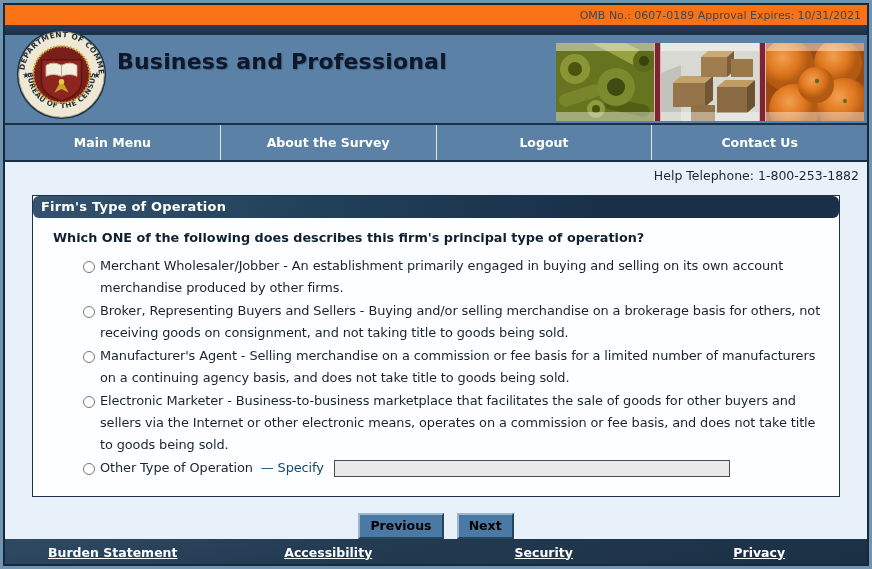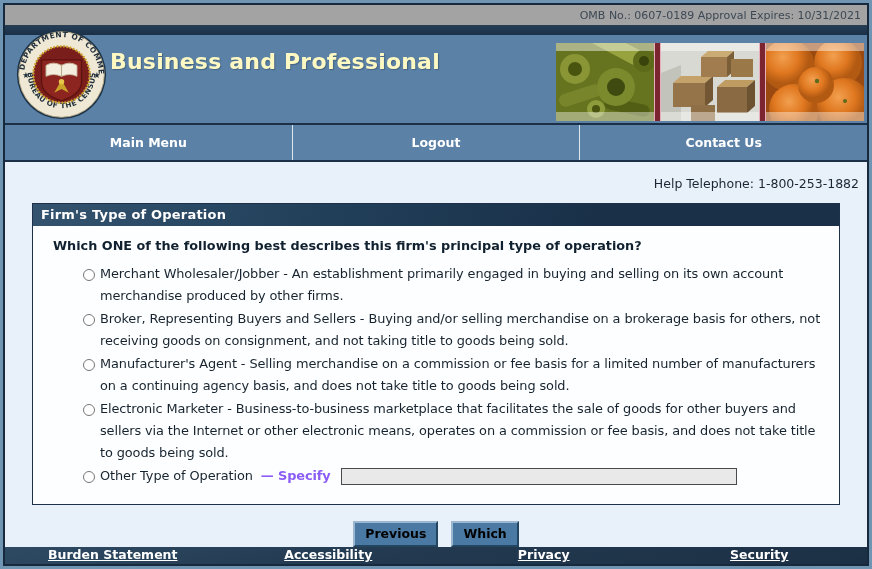--- a/index.html
+++ b/index.html
@@ -3,62 +3,62 @@
 <meta charset="utf-8">
 <style>
   * { margin:0; padding:0; box-sizing:border-box; }
   html,body { width:872px; height:569px; }
   body { font-family:"DejaVu Sans","Liberation Sans",sans-serif; background:#7095b2; }
 
   .frame-outer { width:872px; height:569px; background:#7095b2; padding:3px; }
   .frame-inner { width:100%; height:100%; border:2px solid #16293d; background:#e8f1fa; display:flex; flex-direction:column; overflow:hidden; }
 
   
-  .omb-bar { height:21px; background:#a3a3a3; display:flex; align-items:center; justify-content:flex-end; padding-right:6px; font-size:11px; color:#3c4854; border-bottom:1px solid #2a3c50; flex:0 0 auto; }
+  .omb-bar { height:21px; background:#f97316; display:flex; align-items:center; justify-content:flex-end; padding-right:6px; font-size:11px; color:#3c4854; border-bottom:1px solid #2a3c50; flex:0 0 auto; }
 
   
   .header { position:relative; height:97px; background:#5b81a7; flex:0 0 auto; }
   .header-topstrip { position:absolute; top:0; left:0; right:0; height:9px; background:linear-gradient(180deg,#243d56,#1b3047); }
   .seal { position:absolute; left:11px; top:3px; width:91px; height:91px; }
-  .header-title { position:absolute; left:105px; top:22px; color:#fef9c3; font-weight:bold; font-size:22px; line-height:27px; letter-spacing:0.2px; text-shadow:1px 1px 1px rgba(30,45,60,0.35); }
+  .header-title { position:absolute; left:112px; top:22px; color:#0f172a; font-weight:bold; font-size:22px; line-height:27px; letter-spacing:0.2px; text-shadow:1px 1px 1px rgba(30,45,60,0.35); }
   .photo-strip { position:absolute; right:3px; top:17px; height:78px; display:flex; }
   .photo { position:relative; width:98px; height:78px; overflow:hidden; }
   .photo::before { content:""; position:absolute; left:0; right:0; top:0; height:8px; background:rgba(255,255,255,0.45); }
   .photo::after { content:""; position:absolute; left:0; right:0; bottom:0; height:9px; background:rgba(255,255,255,0.40); }
   .photo-sep { width:7px; height:78px; background:linear-gradient(90deg,#e9aebc 0 1px,#7a2530 1px 6px,#e9aebc 6px 7px); }
   .photo svg { display:block; }
 
   
   .nav { display:flex; height:39px; background:#5b81a7; border-top:2px solid #1b3047; border-bottom:2px solid #1b3047; flex:0 0 auto; }
   .nav-item { flex:1 1 0; display:flex; align-items:center; justify-content:center; color:#ffffff; font-weight:bold; font-size:12.5px; border-right:1px solid #dfe7ee; cursor:pointer; }
   .nav-item:last-child { border-right:none; }
 
   
-  .content { flex:1 1 auto; background:#e8f1fa; position:relative;margin-top:8px; }
+  .content { flex:1 1 auto; background:#e8f1fa; position:relative; }
   .help-block { text-align:right; padding:6px 8px 0 0; color:#1a2633; }
   .help-phone { font-size:12.5px; }
   .help-hours { font-size:10.5px; }
 
   .panel { margin:12px 27px 0 27px; border:1px solid #1d3148; background:#fdfeff; }
-  .panel-header { background:linear-gradient(110deg,#33536f 0%,#22405a 35%,#1a3049 70%); color:#ffffff; font-weight:bold; font-size:13px; padding:3px 8px 4px 8px; letter-spacing:0.2px; }
+  .panel-header { background:linear-gradient(110deg,#33536f 0%,#22405a 35%,#1a3049 70%); color:#ffffff; font-weight:bold; font-size:13px; padding:3px 8px 4px 8px; letter-spacing:0.2px;border-radius:6px; }
   .panel-body { padding:12px 10px 16px 20px; }
   .question { font-weight:bold; font-size:12.8px; color:#10202f; margin-bottom:10px; }
 
   .option { display:flex; margin:1px 0 1px 30px; max-width:760px; }
   .option input[type="radio"] { width:12px; height:12px; margin:6px 5px 0 0; flex:0 0 auto; accent-color:#5b81a7; }
   .option-label { font-size:12.9px; line-height:22px; color:#17242f; letter-spacing:-0.1px; }
   .option-other { align-items:flex-start; }
-  .specify-label { color:#8b5cf6; font-weight:bold; margin:0 6px 0 4px; }
+  .specify-label { color:#0c4a6e; font-weight:normal; margin:0 6px 0 4px; }
   .specify-input { width:396px; height:17px; background:#e9e9e9; border:1px solid #4a4a4a; vertical-align:middle; font-size:12px; padding:0 3px; font-family:"Liberation Sans",sans-serif; }
 
   .button-row { text-align:center; margin-top:16px; }
   .btn { display:inline-block; background:#4a7aa3; color:#000000; font-weight:bold; font-size:12.5px; font-family:"DejaVu Sans","Liberation Sans",sans-serif; padding:3px 10px 4px 10px; margin:0 4px; border-top:2px solid #9ab7cf; border-left:2px solid #9ab7cf; border-bottom:2px solid #23455f; border-right:2px solid #23455f; cursor:pointer; }
 
   
-  .footer { flex:0 0 auto; height:26px; background:linear-gradient(168deg,#2e4a63 0%,#22394f 45%,#1b2f44 100%); display:flex; align-items:flex-start; }
+  .footer { flex:0 0 auto; height:26px; background:linear-gradient(168deg,#2e4a63 0%,#22394f 45%,#1b2f44 100%); display:flex; align-items:center; }
   .footer-link { flex:1 1 0; text-align:center; color:#ffffff; font-weight:bold; font-size:12.5px; text-decoration:underline; cursor:pointer; }
   .bottom-strip { flex:0 0 auto; height:6px; background:#6a8dac; }
 </style>
 </head>
 <body>
 
 <div class="frame-outer">
 <div class="frame-inner">
 
   <div class="omb-bar">
@@ -148,33 +148,34 @@
           <circle cx="50" cy="42" r="18" fill="url(#org)"></circle>
           <circle cx="51" cy="38" r="2.2" fill="#5d6b1f"></circle>
           <circle cx="79" cy="58" r="2" fill="#5d6b1f"></circle>
         </svg>
       </div>
     </div>
   </div>
 
   <div class="nav">
     <div class="nav-item">Main Menu</div>
+    <div class="nav-item">About the Survey</div>
     <div class="nav-item">Logout</div>
     <div class="nav-item">Contact Us</div>
   </div>
 
   <div class="content">
     <div class="help-block">
       <div class="help-phone">Help Telephone: 1-800-253-1882</div>
     </div>
 
     <div class="panel">
       <div class="panel-header">Firm's Type of Operation</div>
       <div class="panel-body">
-        <div class="question">Which ONE of the following best describes this firm's principal type of operation?</div>
+        <div class="question">Which ONE of the following does describes this firm's principal type of operation?</div>
 
         <label class="option">
           <input type="radio" name="operation-type" style="">
           <span class="option-label">Merchant Wholesaler/Jobber - An establishment primarily engaged in buying and selling on its own account merchandise produced by other firms.</span>
         </label>
 
         <label class="option">
           <input type="radio" name="operation-type" style="">
           <span class="option-label">Broker, Representing Buyers and Sellers - Buying and/or selling merchandise on a brokerage basis for others, not receiving goods on consignment, and not taking title to goods being sold.</span>
         </label>
@@ -195,26 +196,26 @@
             <span>Other Type of Operation</span>
             <span class="specify-label">— Specify</span>
             <input type="text" class="specify-input" value="" style="">
           </span>
         </div>
       </div>
     </div>
 
     <div class="button-row">
       <button class="btn">Previous</button>
-      <button class="btn">Which</button>
+      <button class="btn">Next</button>
     </div>
   </div>
 
   <div class="footer">
     <a class="footer-link">Burden Statement</a>
     <a class="footer-link">Accessibility</a>
+    <a class="footer-link">Security</a>
     <a class="footer-link">Privacy</a>
-    <a class="footer-link">Security</a>
   </div>
   <div class="bottom-strip"></div>
 
 </div>
 </div>
 
 </body></html>

